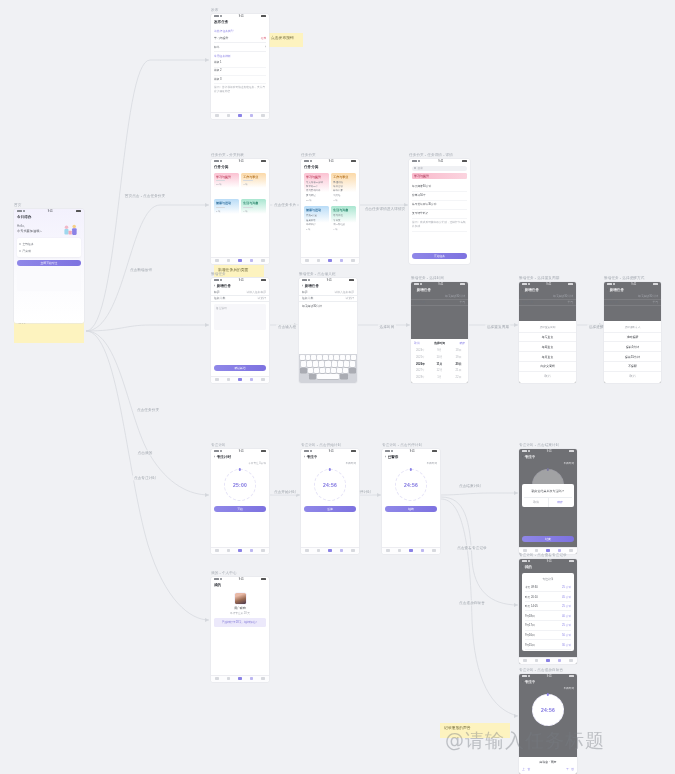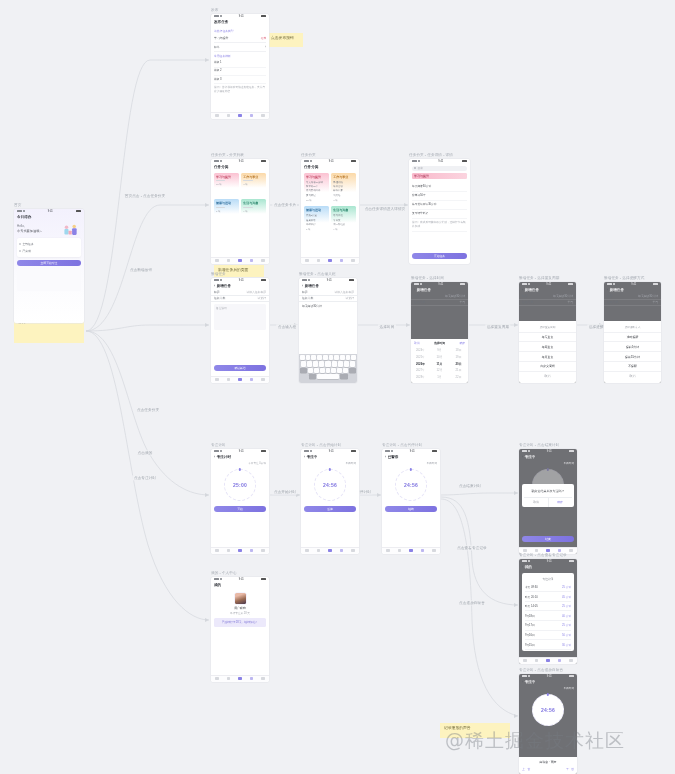--- a/index.html
+++ b/index.html
@@ -1048,14 +1048,14 @@
             <div class="tab-ico"></div>
             <div class="tab-ico"></div>
             <div class="tab-ico on"></div>
             <div class="tab-ico on2"></div>
             <div class="tab-ico"></div>
           </div>
         </div>
       </div>
     </div>
 
-  <div id="watermark">@稀土掘金技术社区</div>
+  <div id="watermark">@请输入任务标题</div>
 </div>
 
 </body></html>

